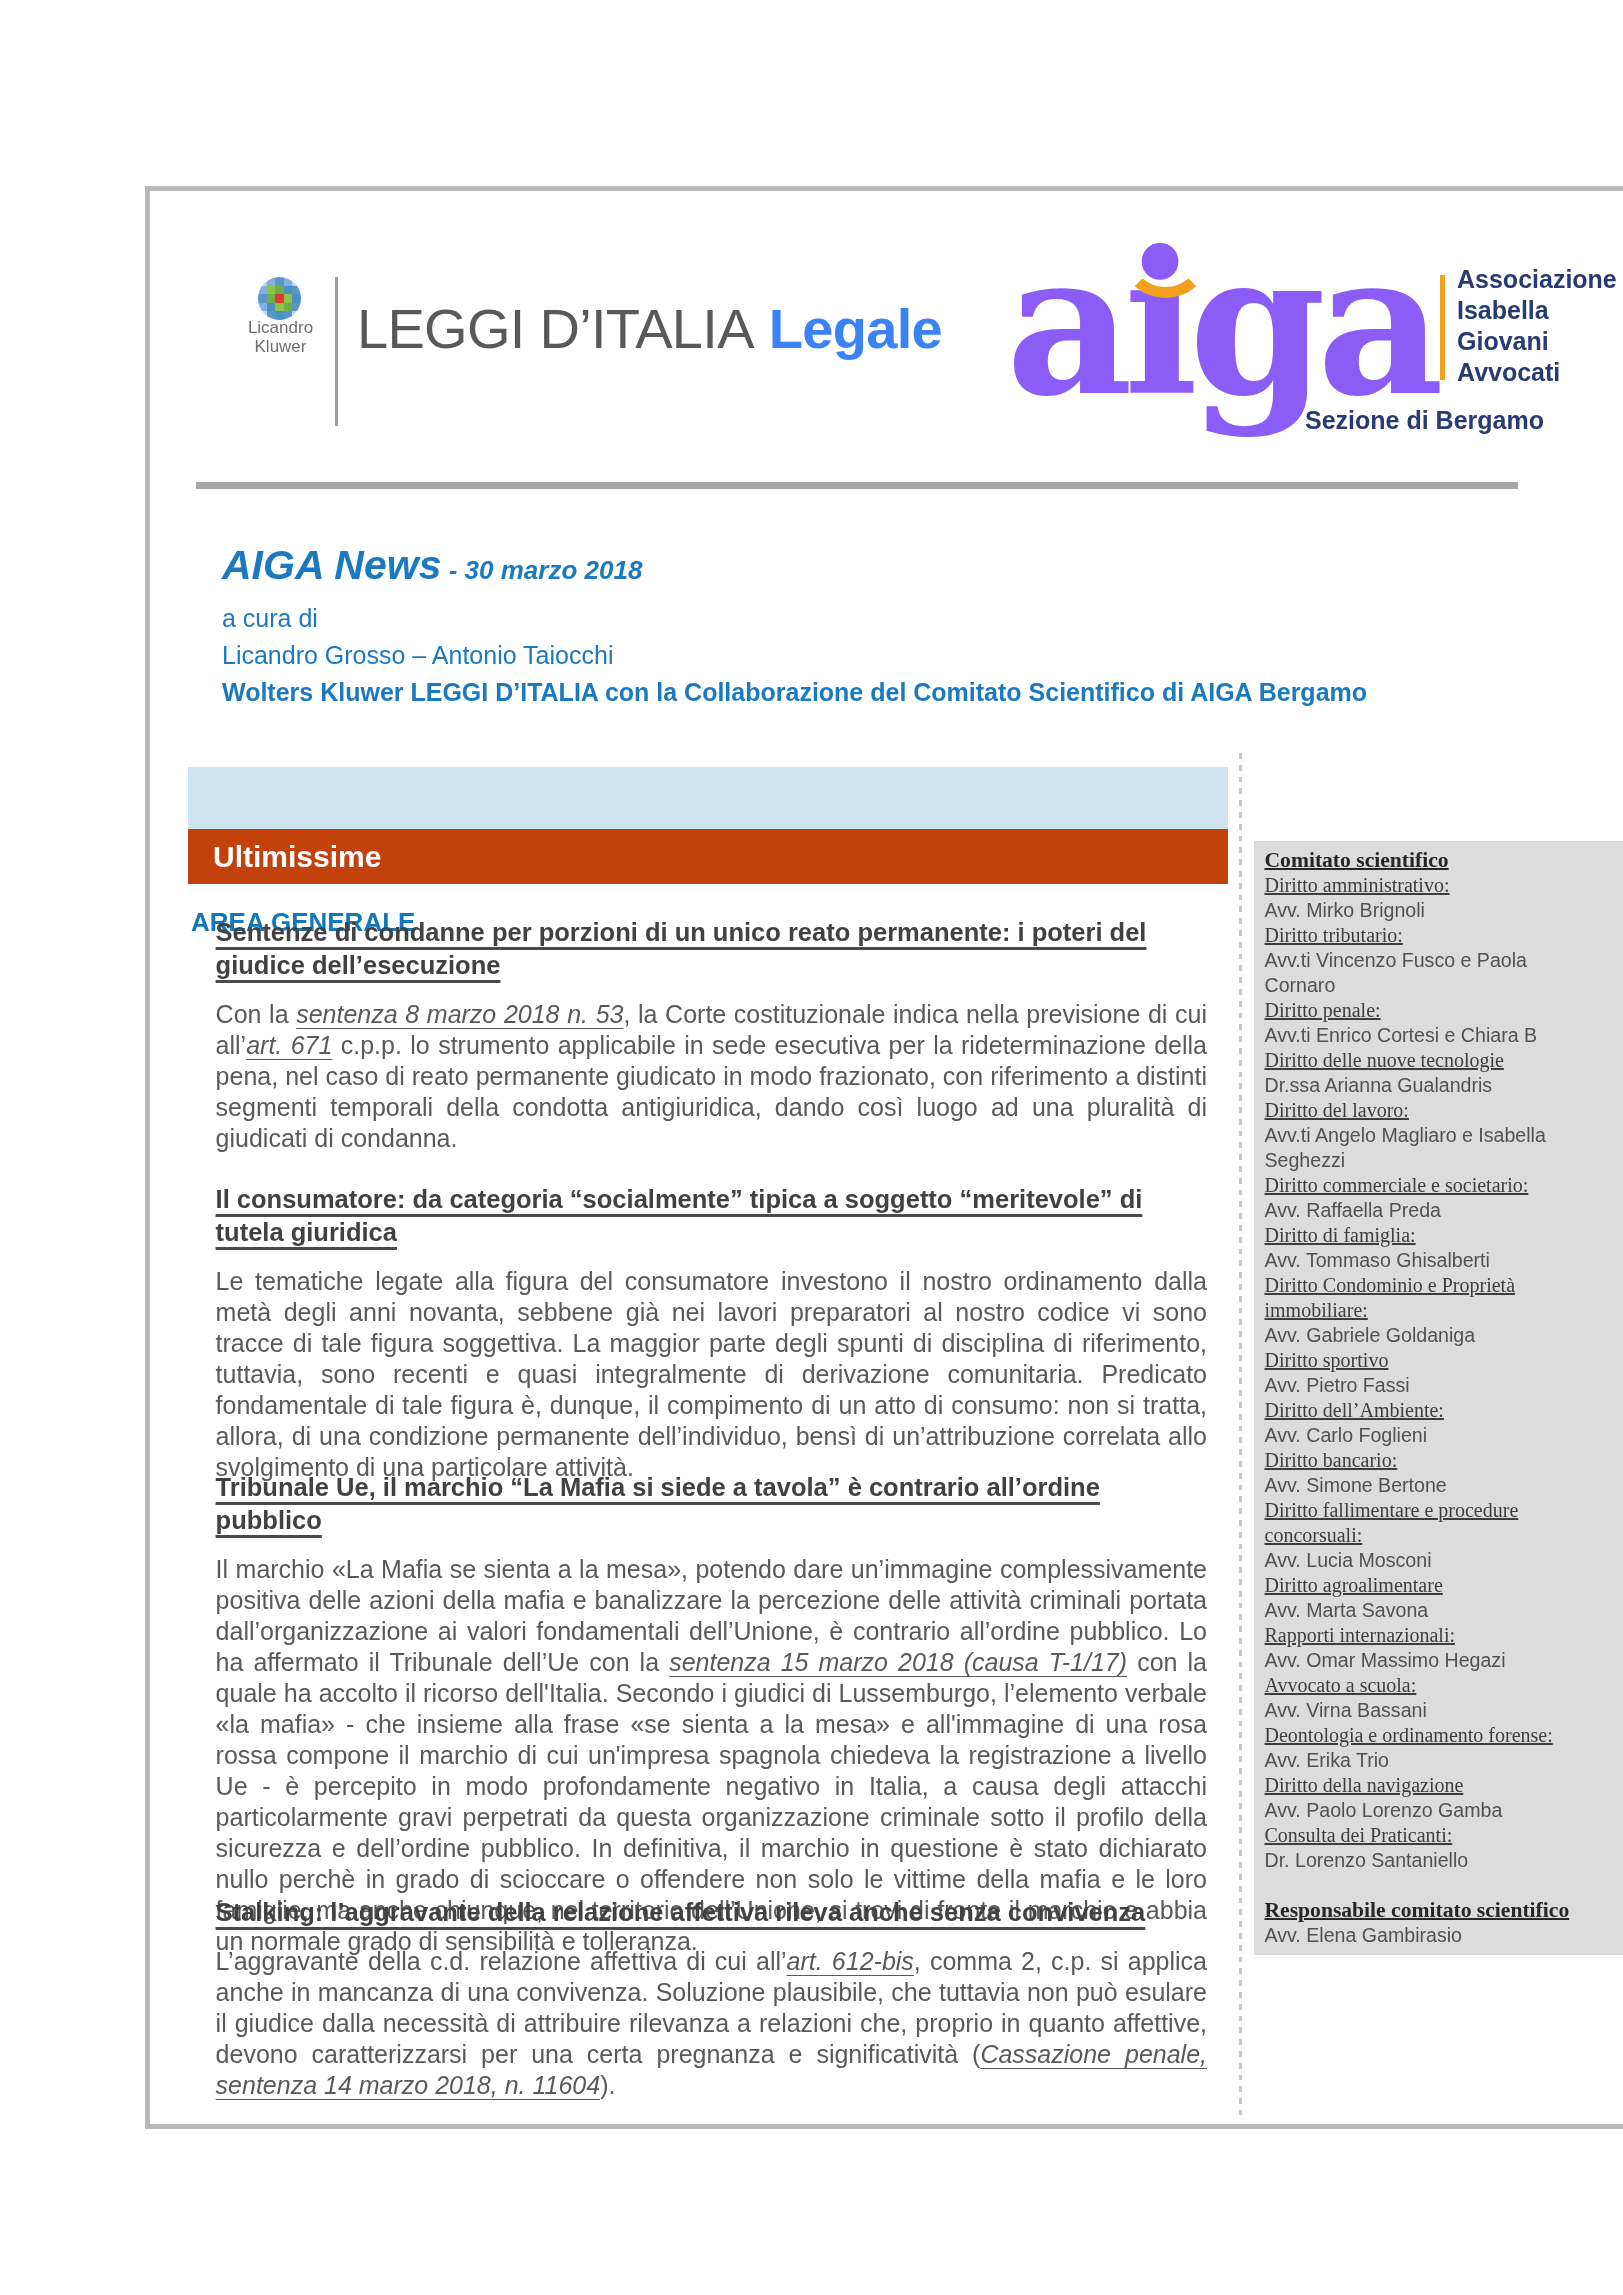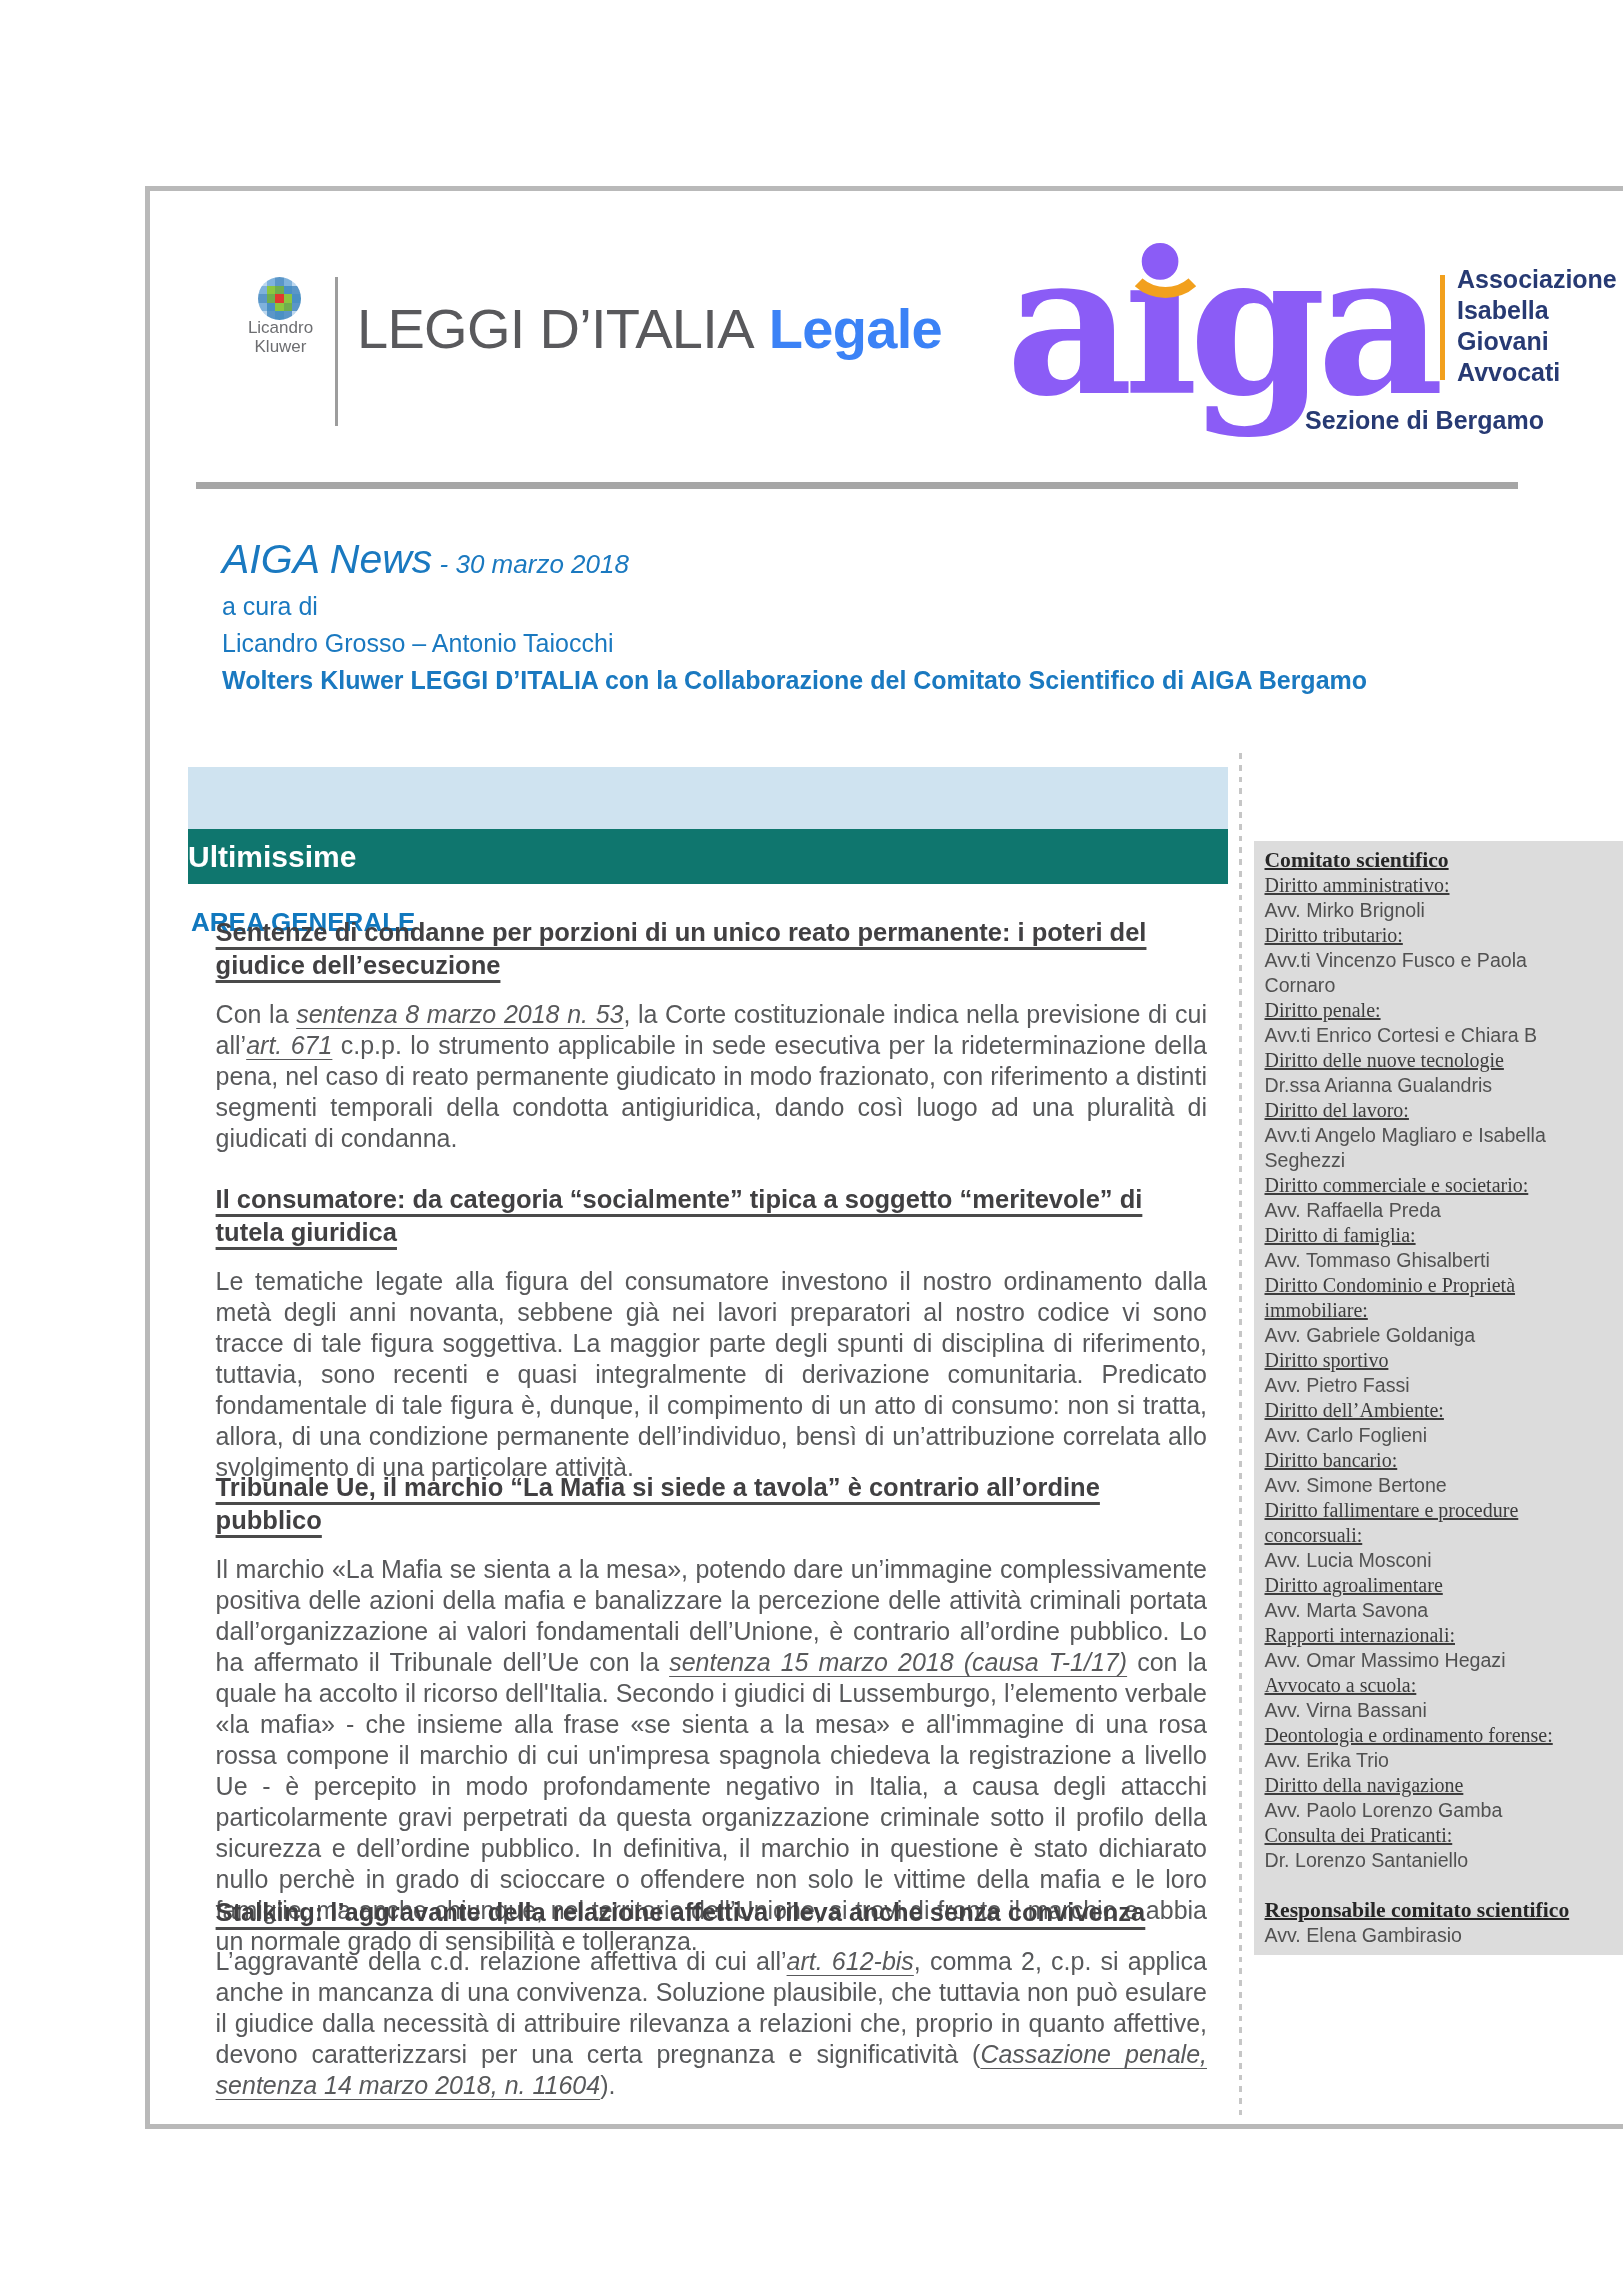--- a/index.html
+++ b/index.html
@@ -32,29 +32,29 @@
   .aiga-smile{left:1123px;top:221px;width:63px;height:55px;border:11px solid transparent;
     border-bottom-color:#f2a01d;border-radius:50%;}
   .aiga-bar{left:1440px;top:275px;width:5.2px;height:105px;background:#f2a01d;}
   .aiga-org{left:1457px;top:264px;font-size:25px;line-height:31px;font-weight:600;color:#273a73;}
   .aiga-section{left:1305px;top:406px;font-size:25px;font-weight:bold;color:#273a73;white-space:nowrap;}
 
   .top-divider{left:196px;top:482px;width:1322px;height:7.2px;background:#a6a6a6;}
 
   
   .masthead{left:222px;top:535px;color:#1a79c0;}
-  .mast-line1{font-size:41px;line-height:48px;font-weight:normal;font-style:italic;white-space:nowrap;}
+  .mast-line1{font-size:41px;line-height:60px;font-weight:bold;font-style:italic;white-space:nowrap;}
   .mast-date{font-size:26px;}
   .mast-line{font-size:25px;line-height:37px;white-space:nowrap;}
   .mast-bold{font-weight:bold;}
 
   
   .band-light{left:188px;top:767px;width:1040px;height:62px;background:#cfe3f0;}
-  .band-blue{left:188px;top:829px;width:1040px;height:55px;background:#0f766e;
-    color:#ffffff;font-size:30px;font-weight:bold;line-height:55px;box-sizing:border-box;}
+  .band-blue{left:188px;top:829px;width:1040px;height:55px;background:#c2410c;
+    color:#ffffff;font-size:30px;font-weight:bold;line-height:55px;padding-left:25px;box-sizing:border-box;}
   .area-label{left:191px;top:907px;font-size:26px;font-weight:bold;color:#1178be;white-space:nowrap;}
 
   
   .article{left:196px;width:1011px;padding-left:19.6px;box-sizing:border-box;}
   .article-title{
     margin:0 0 17px 0;font-size:25.5px;line-height:33px;font-weight:bold;color:#414042;
     text-decoration:underline;text-decoration-thickness:2.6px;text-underline-offset:5.9px;
     text-decoration-color:#4a4a4a;}
   .article-body{margin:0;font-size:25px;line-height:31px;color:#58595b;text-align:justify;}
   .ref-link{font-style:italic;text-decoration:underline;text-decoration-thickness:1.3px;

